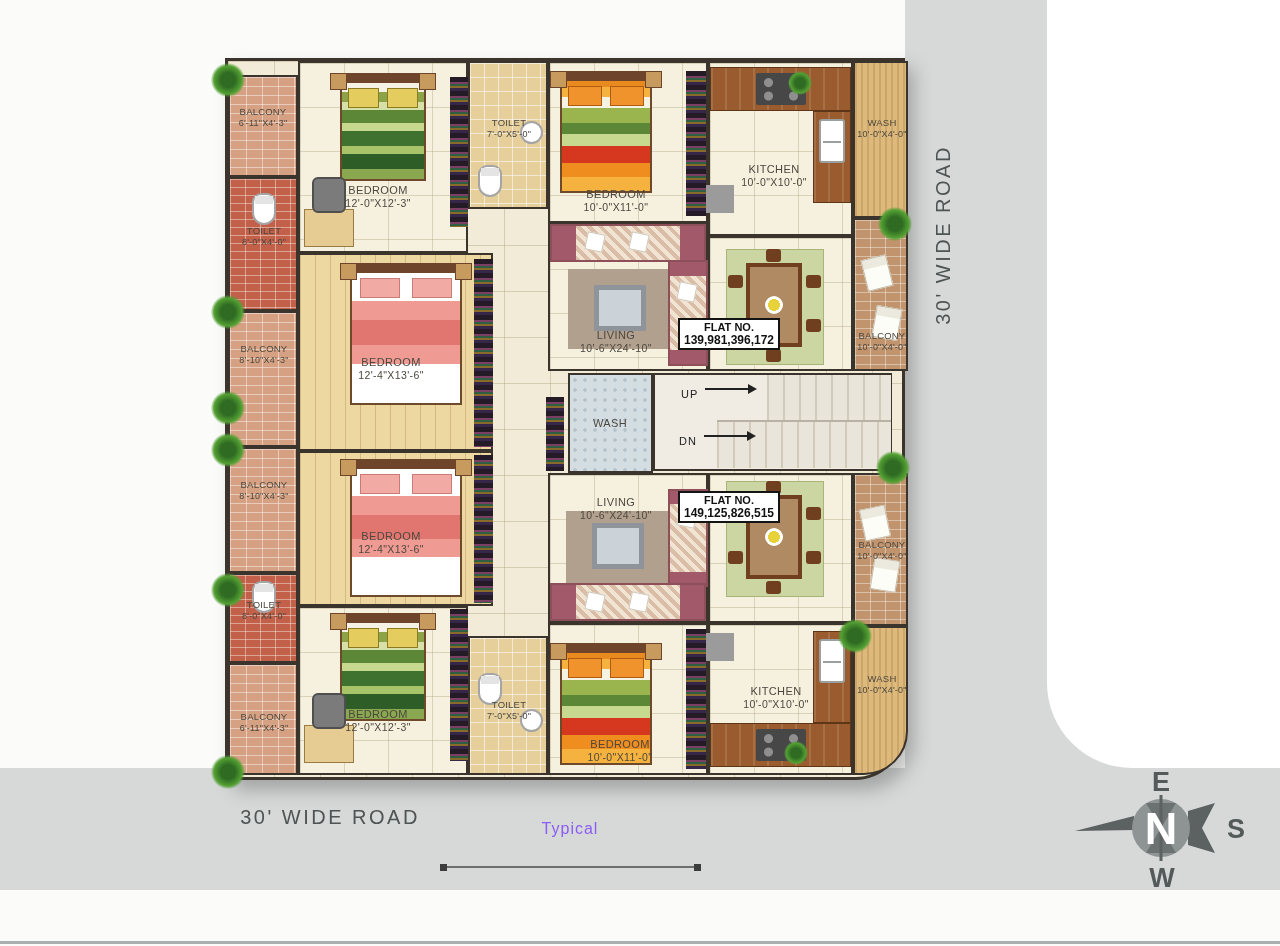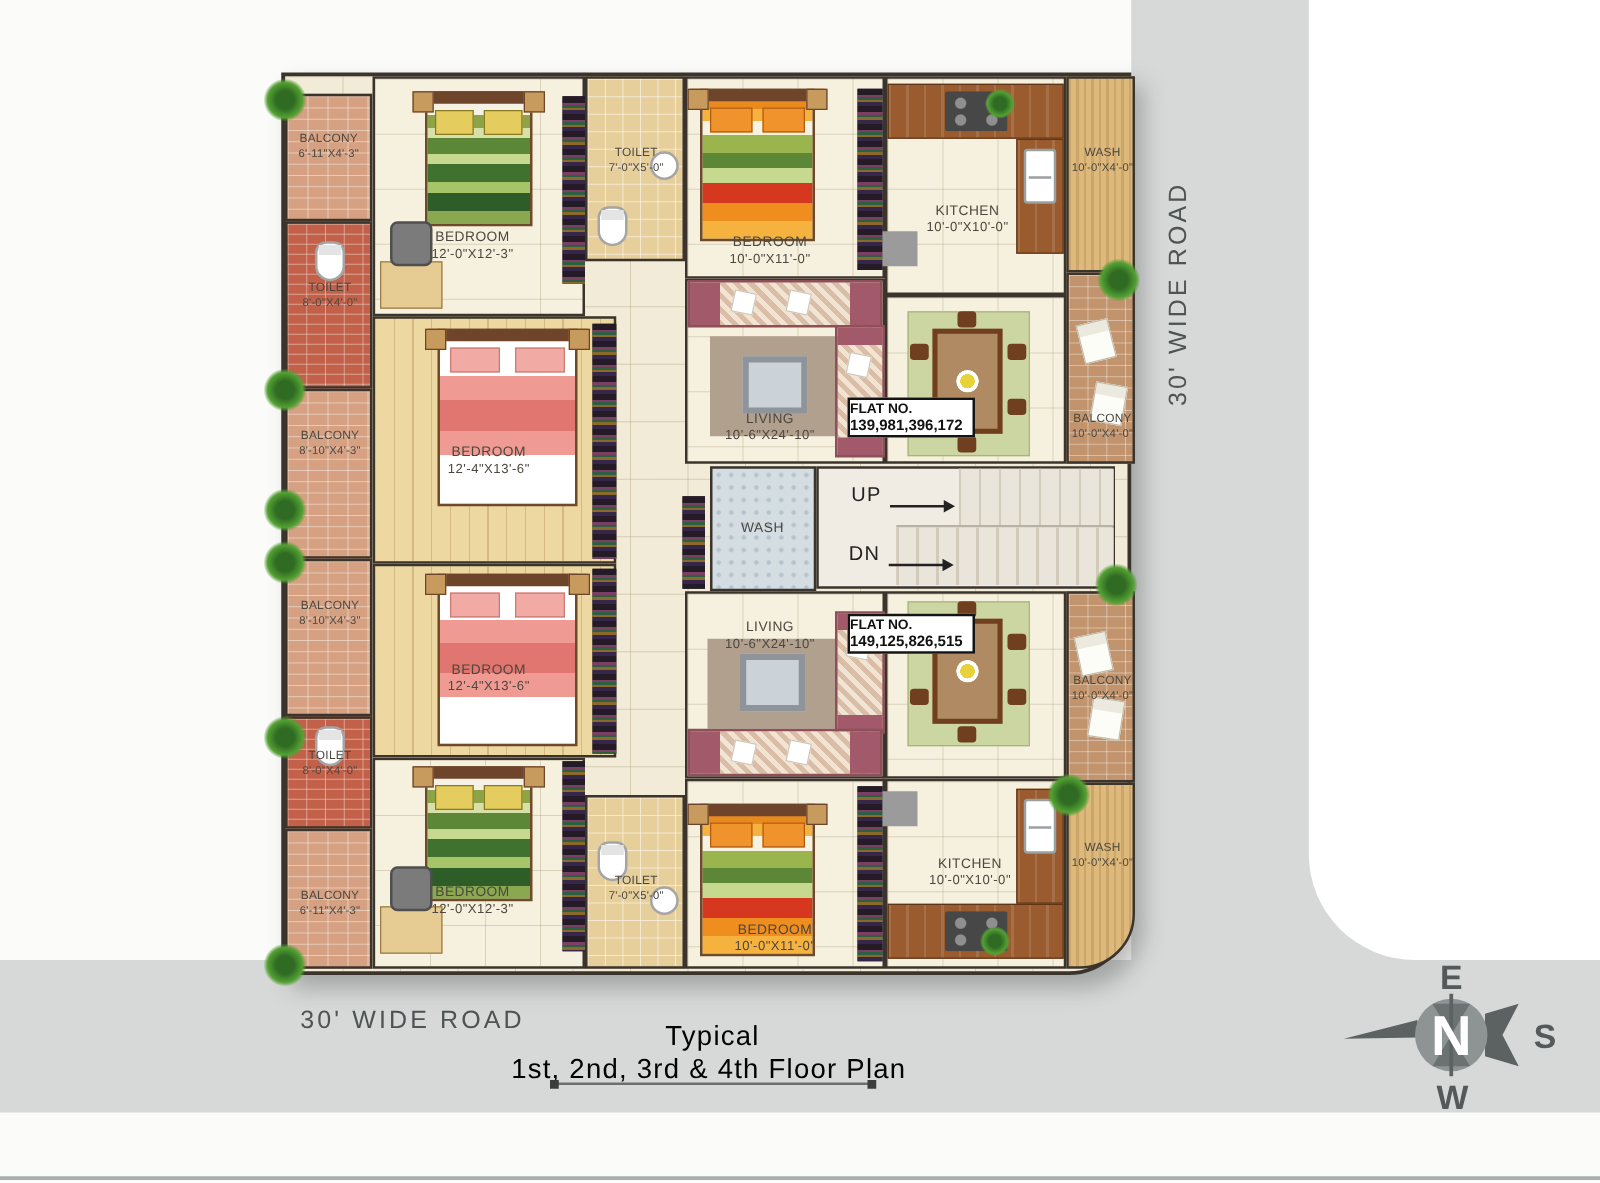--- a/index.html
+++ b/index.html
@@ -6,21 +6,21 @@
   .pg{position:relative;width:1280px;height:946px;background:#fbfbfa;overflow:hidden;
       font-family:"Liberation Sans",sans-serif;}
   .abs{position:absolute;}
   
   .road{position:absolute;background:#d6d9d8;}
   .corner-white{position:absolute;background:#ffffff;border-bottom-left-radius:85px;}
   .bottom-line{position:absolute;background:#a9aeae;}
   .road-lbl{position:absolute;color:#4e5353;font-size:20px;letter-spacing:2.5px;white-space:nowrap;
             transform:translate(-50%,-50%);}
   .road-lbl.vert{transform:translate(-50%,-50%) rotate(-90deg);}
-  .cap{position:absolute;color:#000000;font-size:22px;letter-spacing:1px;white-space:nowrap;
+  .cap{position:absolute;color:#8b5cf6;font-size:16px;letter-spacing:1px;white-space:nowrap;
        transform:translate(-50%,-50%);}
   .cap-rule{position:absolute;height:2px;background:#6e6e6e;}
   .cap-rule i{position:absolute;top:-2.5px;width:7px;height:7px;background:#3c3c3c;}
   .cap-rule i.l{left:-3px}.cap-rule i.r{right:-3px}
   
   .bld{position:absolute;left:225px;top:58px;width:680px;height:722px;box-sizing:border-box;
        border:3px solid #3a342c;border-bottom-right-radius:50px;
        background-color:#f2ebd7;
        background-image:linear-gradient(rgba(167,152,116,.38) 1px,transparent 1px),
                         linear-gradient(90deg,rgba(167,152,116,.38) 1px,transparent 1px);
@@ -51,31 +51,31 @@
         background-size:15px 9px;}
   .brickwash{background-color:#ddb97c;
         background-image:repeating-linear-gradient(90deg,rgba(140,95,40,.22) 0 2px,transparent 2px 6px);}
   
   .lbl{position:absolute;transform:translate(-50%,-50%);text-align:center;color:#4c483f;
        font-size:11px;line-height:1.3;letter-spacing:.4px;white-space:nowrap;z-index:6;}
   .lbl .sz{display:block;font-size:10.5px;}
   .lbl.sm{font-size:9.5px;letter-spacing:.2px;}
   .lbl.sm .sz{font-size:9px;}
   .flatbox{position:absolute;box-sizing:border-box;background:#fff;border:2px solid #141414;
-       text-align:left;font-weight:700;color:#111;z-index:7;padding-top:1px;}
+       text-align:center;font-weight:700;color:#111;z-index:7;padding-top:1px;}
   .flatbox .l1{display:block;font-size:11px;line-height:1.2;}
   .flatbox .l2{display:block;font-size:12px;line-height:1.15;letter-spacing:0;}
   
   .lift{position:absolute;box-sizing:border-box;border:2.5px solid #3a342c;background-color:#d4dde2;
        background-image:radial-gradient(#b6c3cc 1.5px,transparent 2px);background-size:10px 10px;}
   .stairs{position:absolute;box-sizing:border-box;border:2.5px solid #3a342c;background:#f0ece3;}
   .flight{position:absolute;background-color:#eae5da;
        background-image:repeating-linear-gradient(90deg,#d2cabb 0 2px,transparent 2px 16px);}
   .sdiv{position:absolute;background:#b9b2a4;}
-  .dirrow{position:absolute;display:flex;align-items:flex-end;color:#222;font-size:16px;
+  .dirrow{position:absolute;display:flex;align-items:flex-start;color:#222;font-size:11px;
        letter-spacing:1px;z-index:5;}
   .arr{display:inline-block;width:44px;height:2px;background:#222;position:relative;margin-left:7px;}
   .arr:after{content:"";position:absolute;right:-8px;top:-4.5px;border-left:9px solid #222;
        border-top:5px solid transparent;border-bottom:5px solid transparent;}
   
   .bed{position:absolute;box-sizing:border-box;border:2px solid #6e4a2b;z-index:3;}
   .bed .hb{position:absolute;left:-10px;right:-10px;top:-2px;height:10px;background:#6e452a;}
   .bed .hb:before,.bed .hb:after{content:"";position:absolute;top:0;width:15px;height:15px;
        background:#c79b5e;border:1px solid #6e452a;}
   .bed .hb:before{left:-2px}.bed .hb:after{right:-2px}
@@ -134,21 +134,20 @@
 
   <div class="road" style="left:0;top:768px;width:1280px;height:122px;"></div>
   <div class="road" style="left:905px;top:0;width:375px;height:768px;"></div>
   <div class="corner-white" style="left:1047px;top:-2px;width:235px;height:770px;"></div>
   <div class="bottom-line" style="left:0;top:941px;width:1280px;height:3px;"></div>
 
   <div class="road-lbl vert" style="left:943px;top:235px;">30' WIDE ROAD</div>
   <div class="road-lbl" style="left:330px;top:817px;">30' WIDE ROAD</div>
 
   <div class="cap" style="left:570px;top:829px;">Typical</div>
-  <div class="cap" style="left:567px;top:855px;">1st, 2nd, 3rd &amp; 4th Floor Plan</div>
   <div class="cap-rule" style="left:443px;top:866px;width:255px;">
       <i class="l"></i>
       <i class="r"></i>
     </div>
 
   <svg class="abs" style="left:1055px;top:766px;" width="215" height="125" viewBox="0 0 215 125">
     <polygon points="20,65 79,50 79,64" fill="#5c6161"></polygon>
     <polygon points="133,45 160,37 147,62 160,87 133,79" fill="#5c6161"></polygon>
     <rect x="64" y="60.5" width="12" height="3" fill="#5c6161"></rect>
     <rect x="134" y="60.5" width="10" height="3" fill="#5c6161"></rect>

